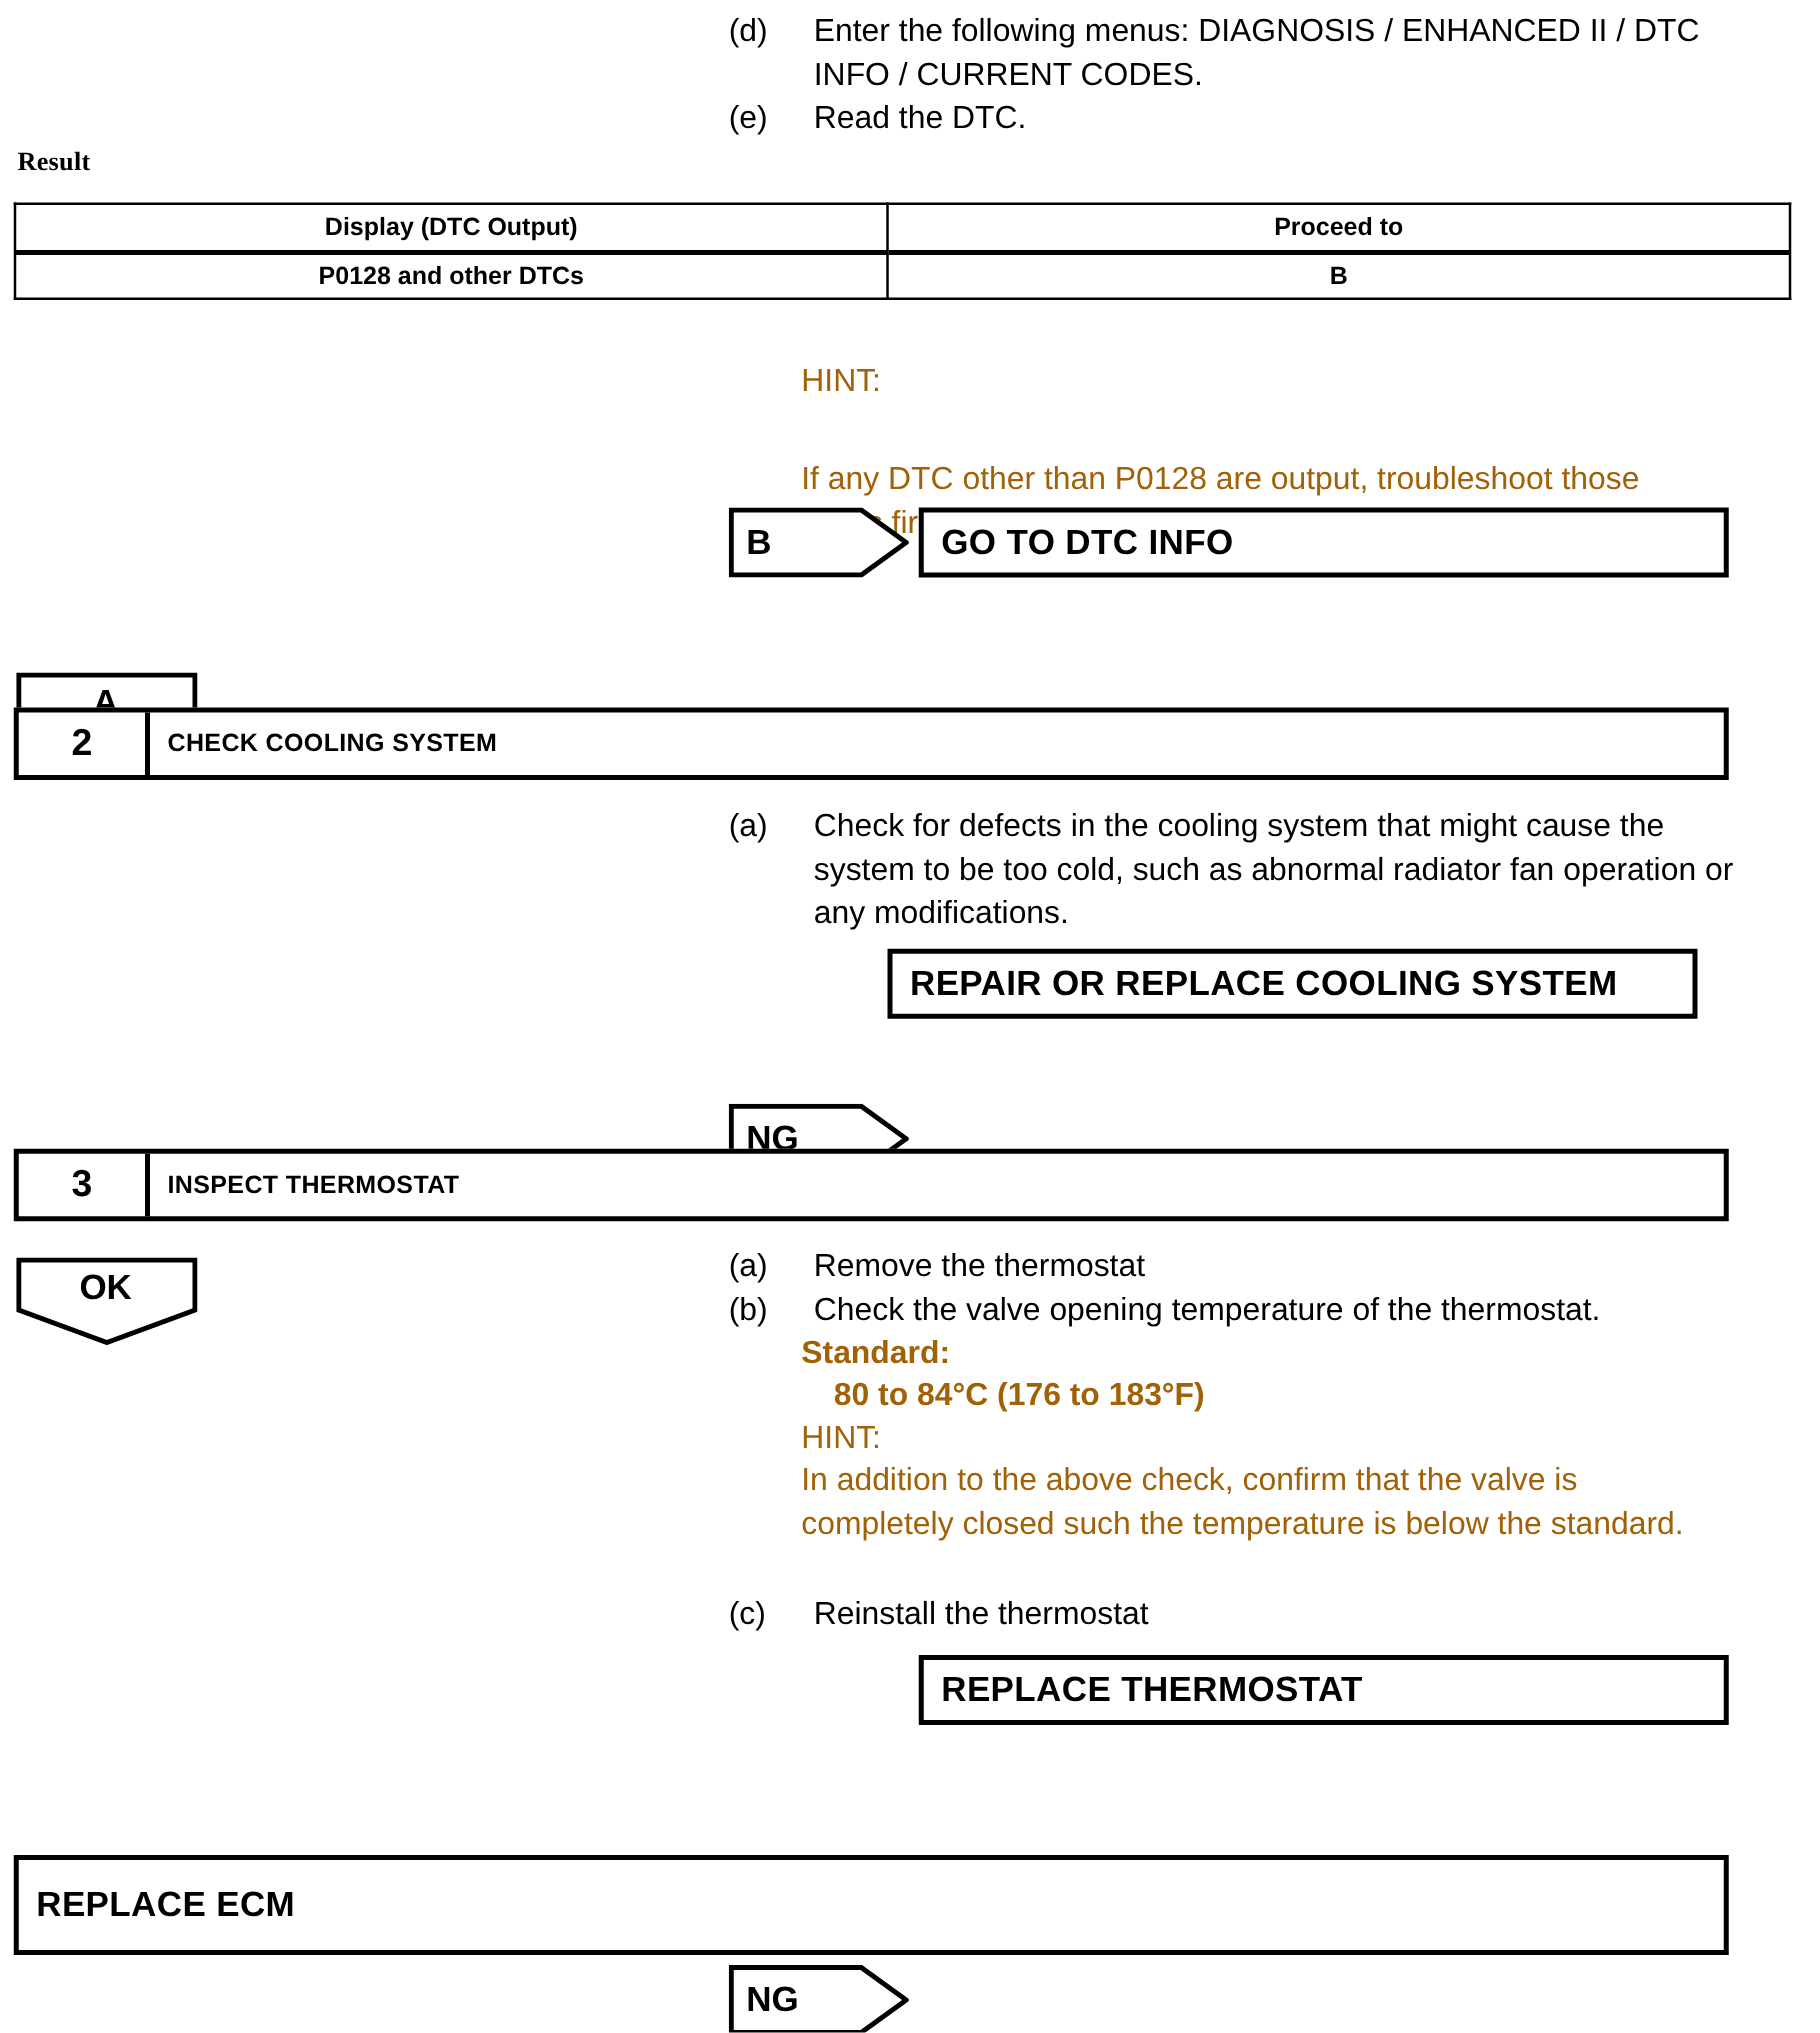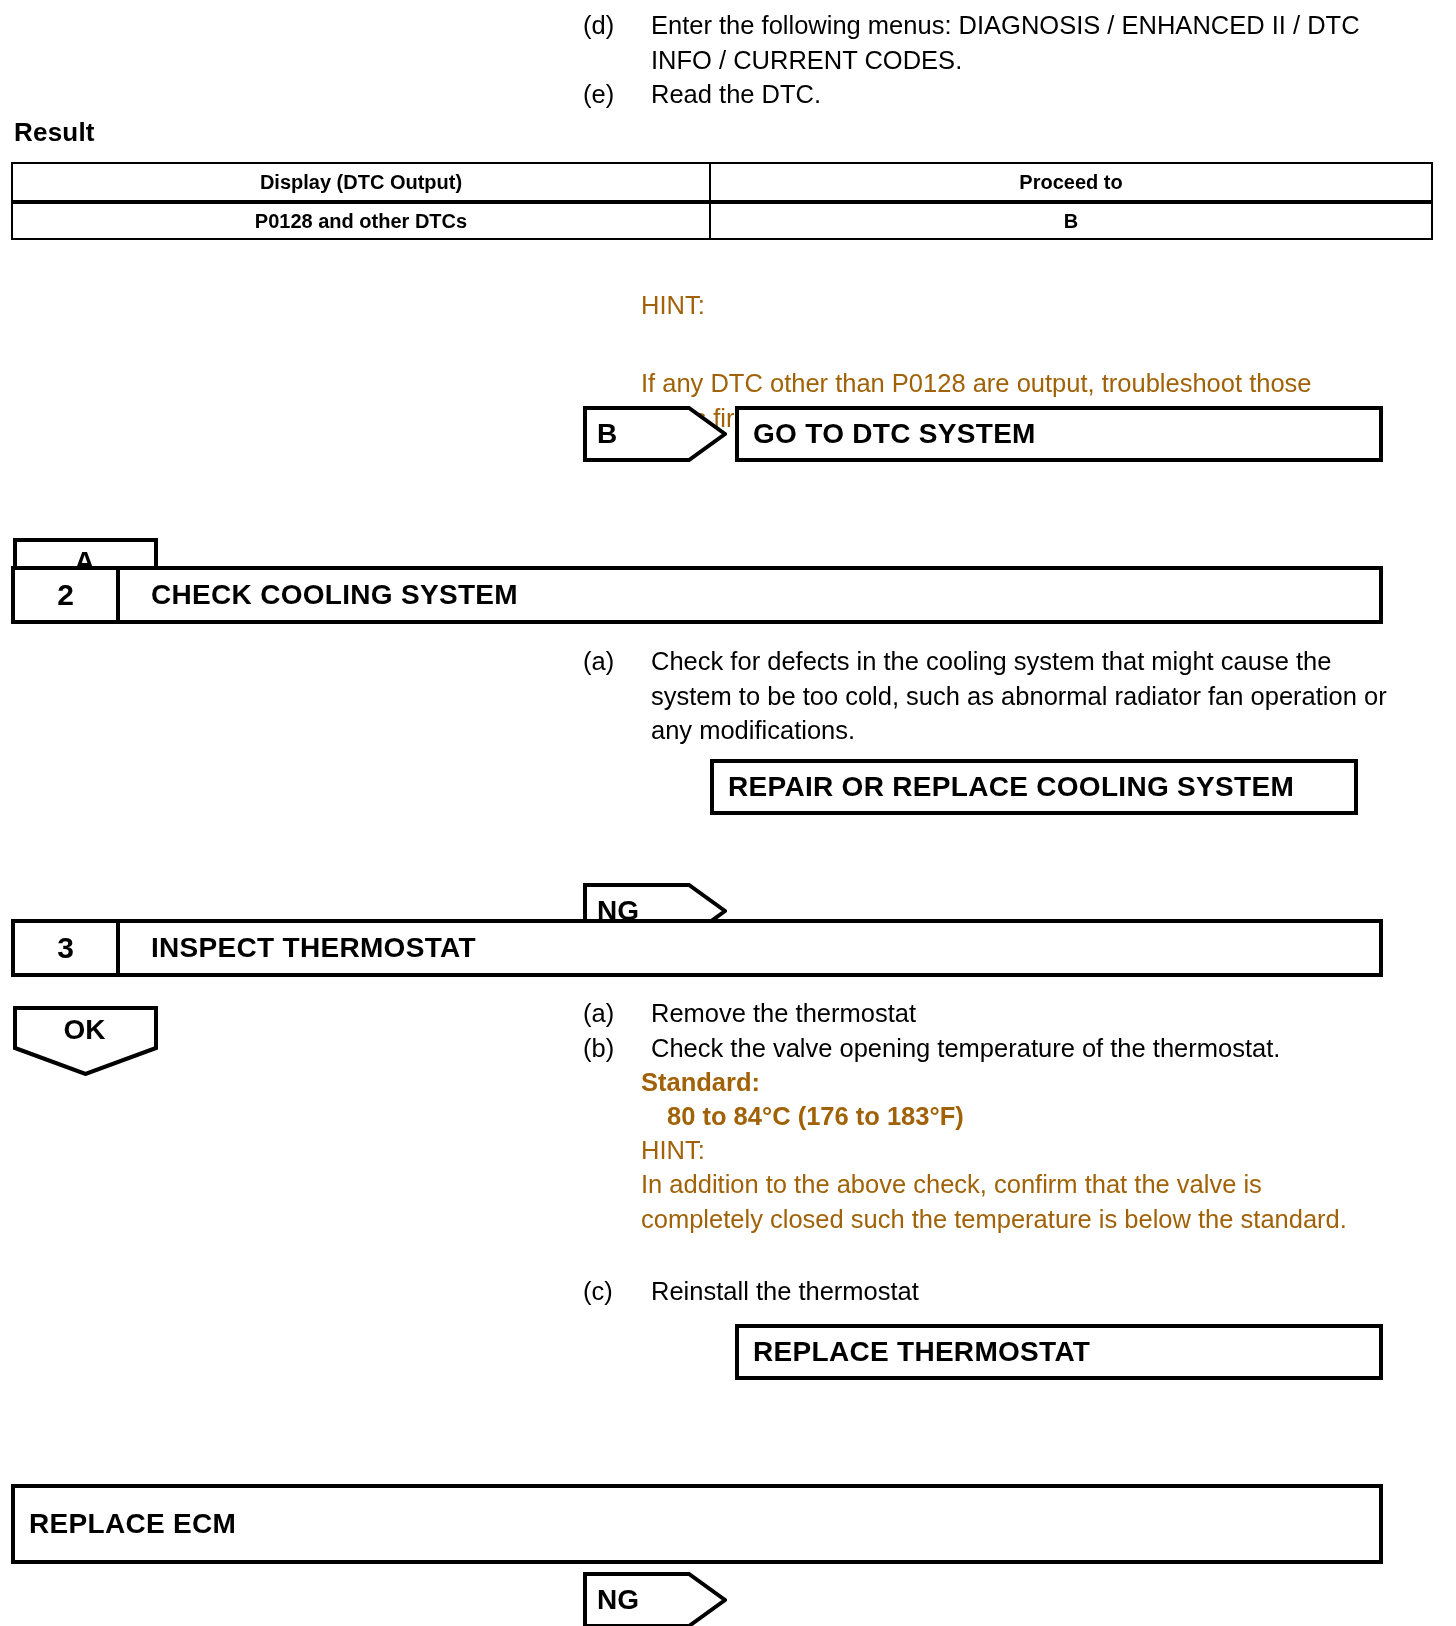--- a/index.html
+++ b/index.html
@@ -39,23 +39,24 @@
     line-height: 34.5px;
   }
   .instr-body {
     font-size: 25.5px;
     line-height: 34.5px;
     max-width: 740px;
   }
 
   
   .result-heading {
-    font-size: 26px;
+    font-size: 21px;
     font-weight: bold;
     letter-spacing: 0.2px;
+    font-family: Liberation Serif, serif;
   }
 
   
   table.result-table {
     border-collapse: collapse;
     width: 1420px;
     table-layout: fixed;
   }
   table.result-table td {
     border: 2px solid #000;
@@ -88,22 +89,22 @@
     border-right: 4px solid #000;
     display: flex;
     align-items: center;
     justify-content: center;
     font-size: 30px;
     font-weight: bold;
   }
   .step-title {
     display: flex;
     align-items: center;
-    padding-left: 31px;
-    font-size: 28px;
+    padding-left: 14px;
+    font-size: 20px;
     font-weight: bold;
     letter-spacing: 0.3px;
   }
 
   
   .action-box {
     border: 4px solid #000;
     height: 56px;
     display: flex;
     align-items: center;
@@ -188,21 +189,21 @@
 
 <div class="abs body-text" style="left:641px; top:288px;">HINT:</div>
 <div class="abs body-text" style="left:641px; top:322px; width:712px;margin-top:44px;">If any DTC other than P0128 are output, troubleshoot those DTCs first.</div>
 
 <div class="abs arrow-tag" style="left:583px; top:406px;">
   <svg width="144" height="56" viewBox="0 0 144 56">
     <path d="M2,2 L106,2 L142,28 L106,54 L2,54 Z" fill="#fff" stroke="#000" stroke-width="4" stroke-linejoin="miter"></path>
   </svg>
   <div class="tag-label">B</div>
 </div>
-<div class="abs action-box" style="left:735px; top:406px; width:648px;">GO TO DTC SYSTEM</div>
+<div class="abs action-box" style="left:735px; top:406px; width:648px;">GO TO DTC INFO</div>
 
 <div class="abs pent" style="left:13px; top:482px;">
   <svg width="145" height="70" viewBox="0 0 145 70">
     <path d="M2,2 L143,2 L143,42 L72.5,68 L2,42 Z" fill="#fff" stroke="#000" stroke-width="4" stroke-linejoin="miter"></path>
   </svg>
   <div class="pent-label">A</div>
 </div>
 
 <div class="abs step-bar" style="left:11px; top:566px; width:1372px;">
   <div class="step-num">2</div>

